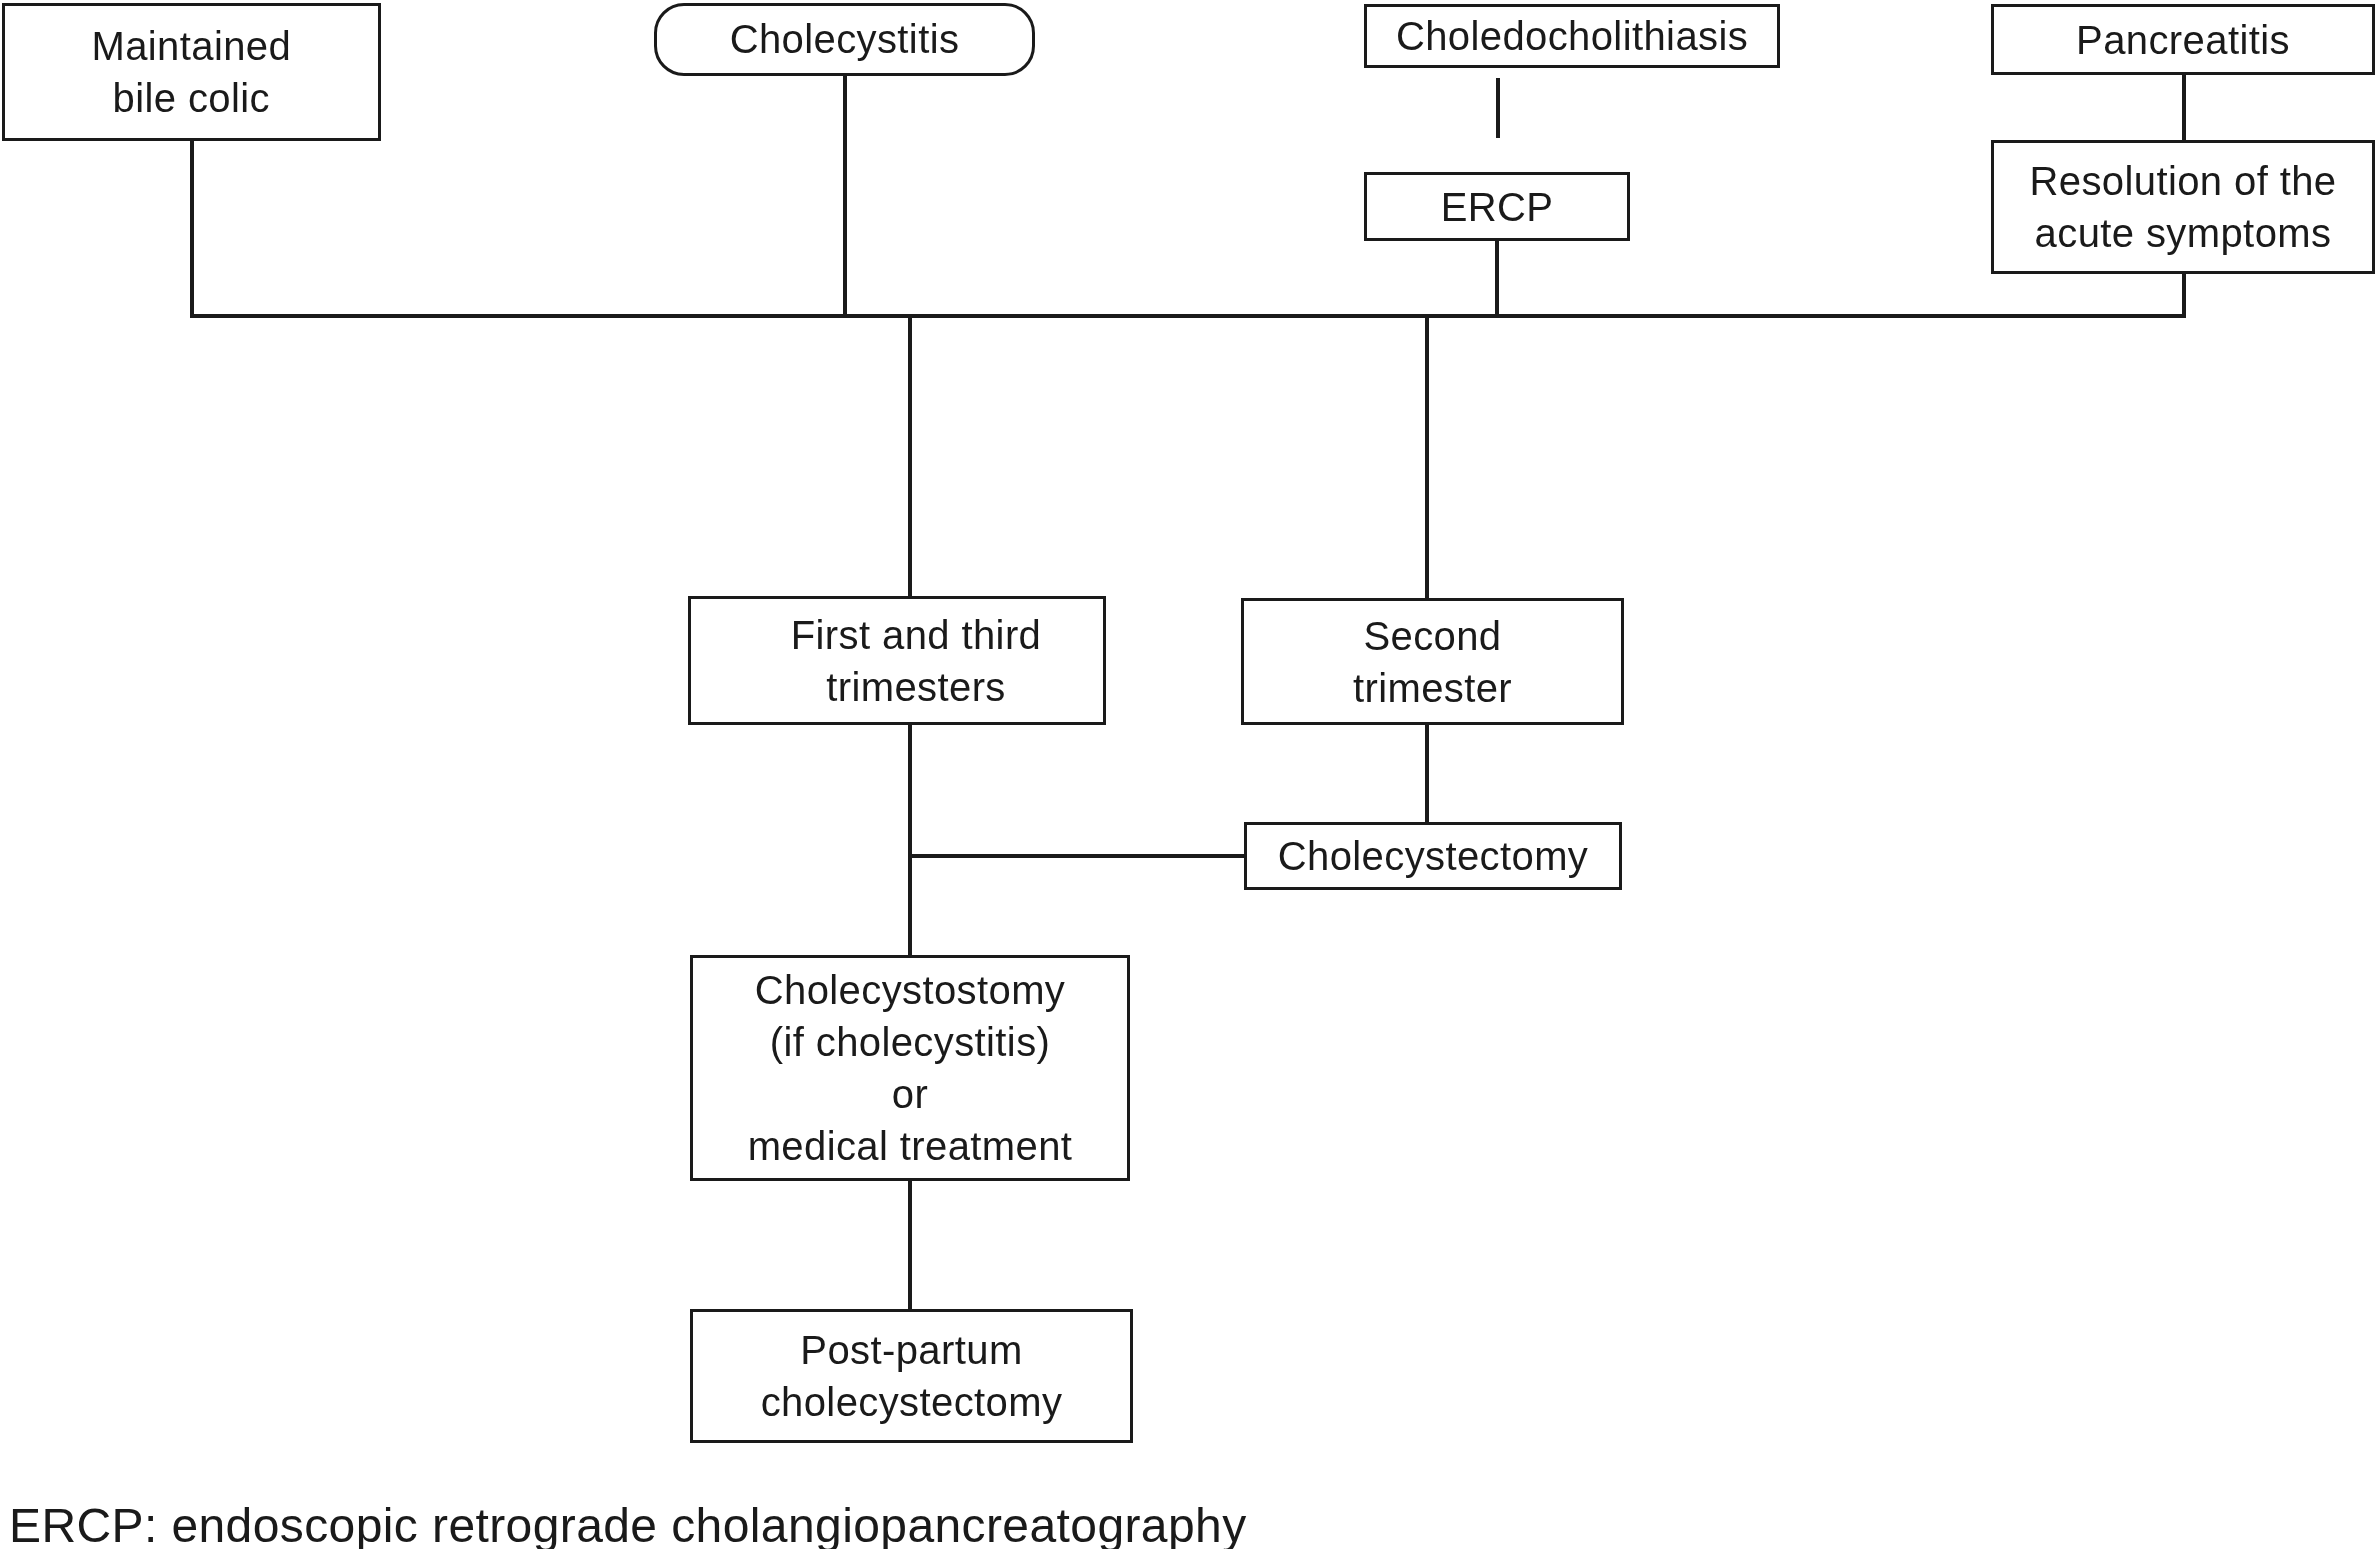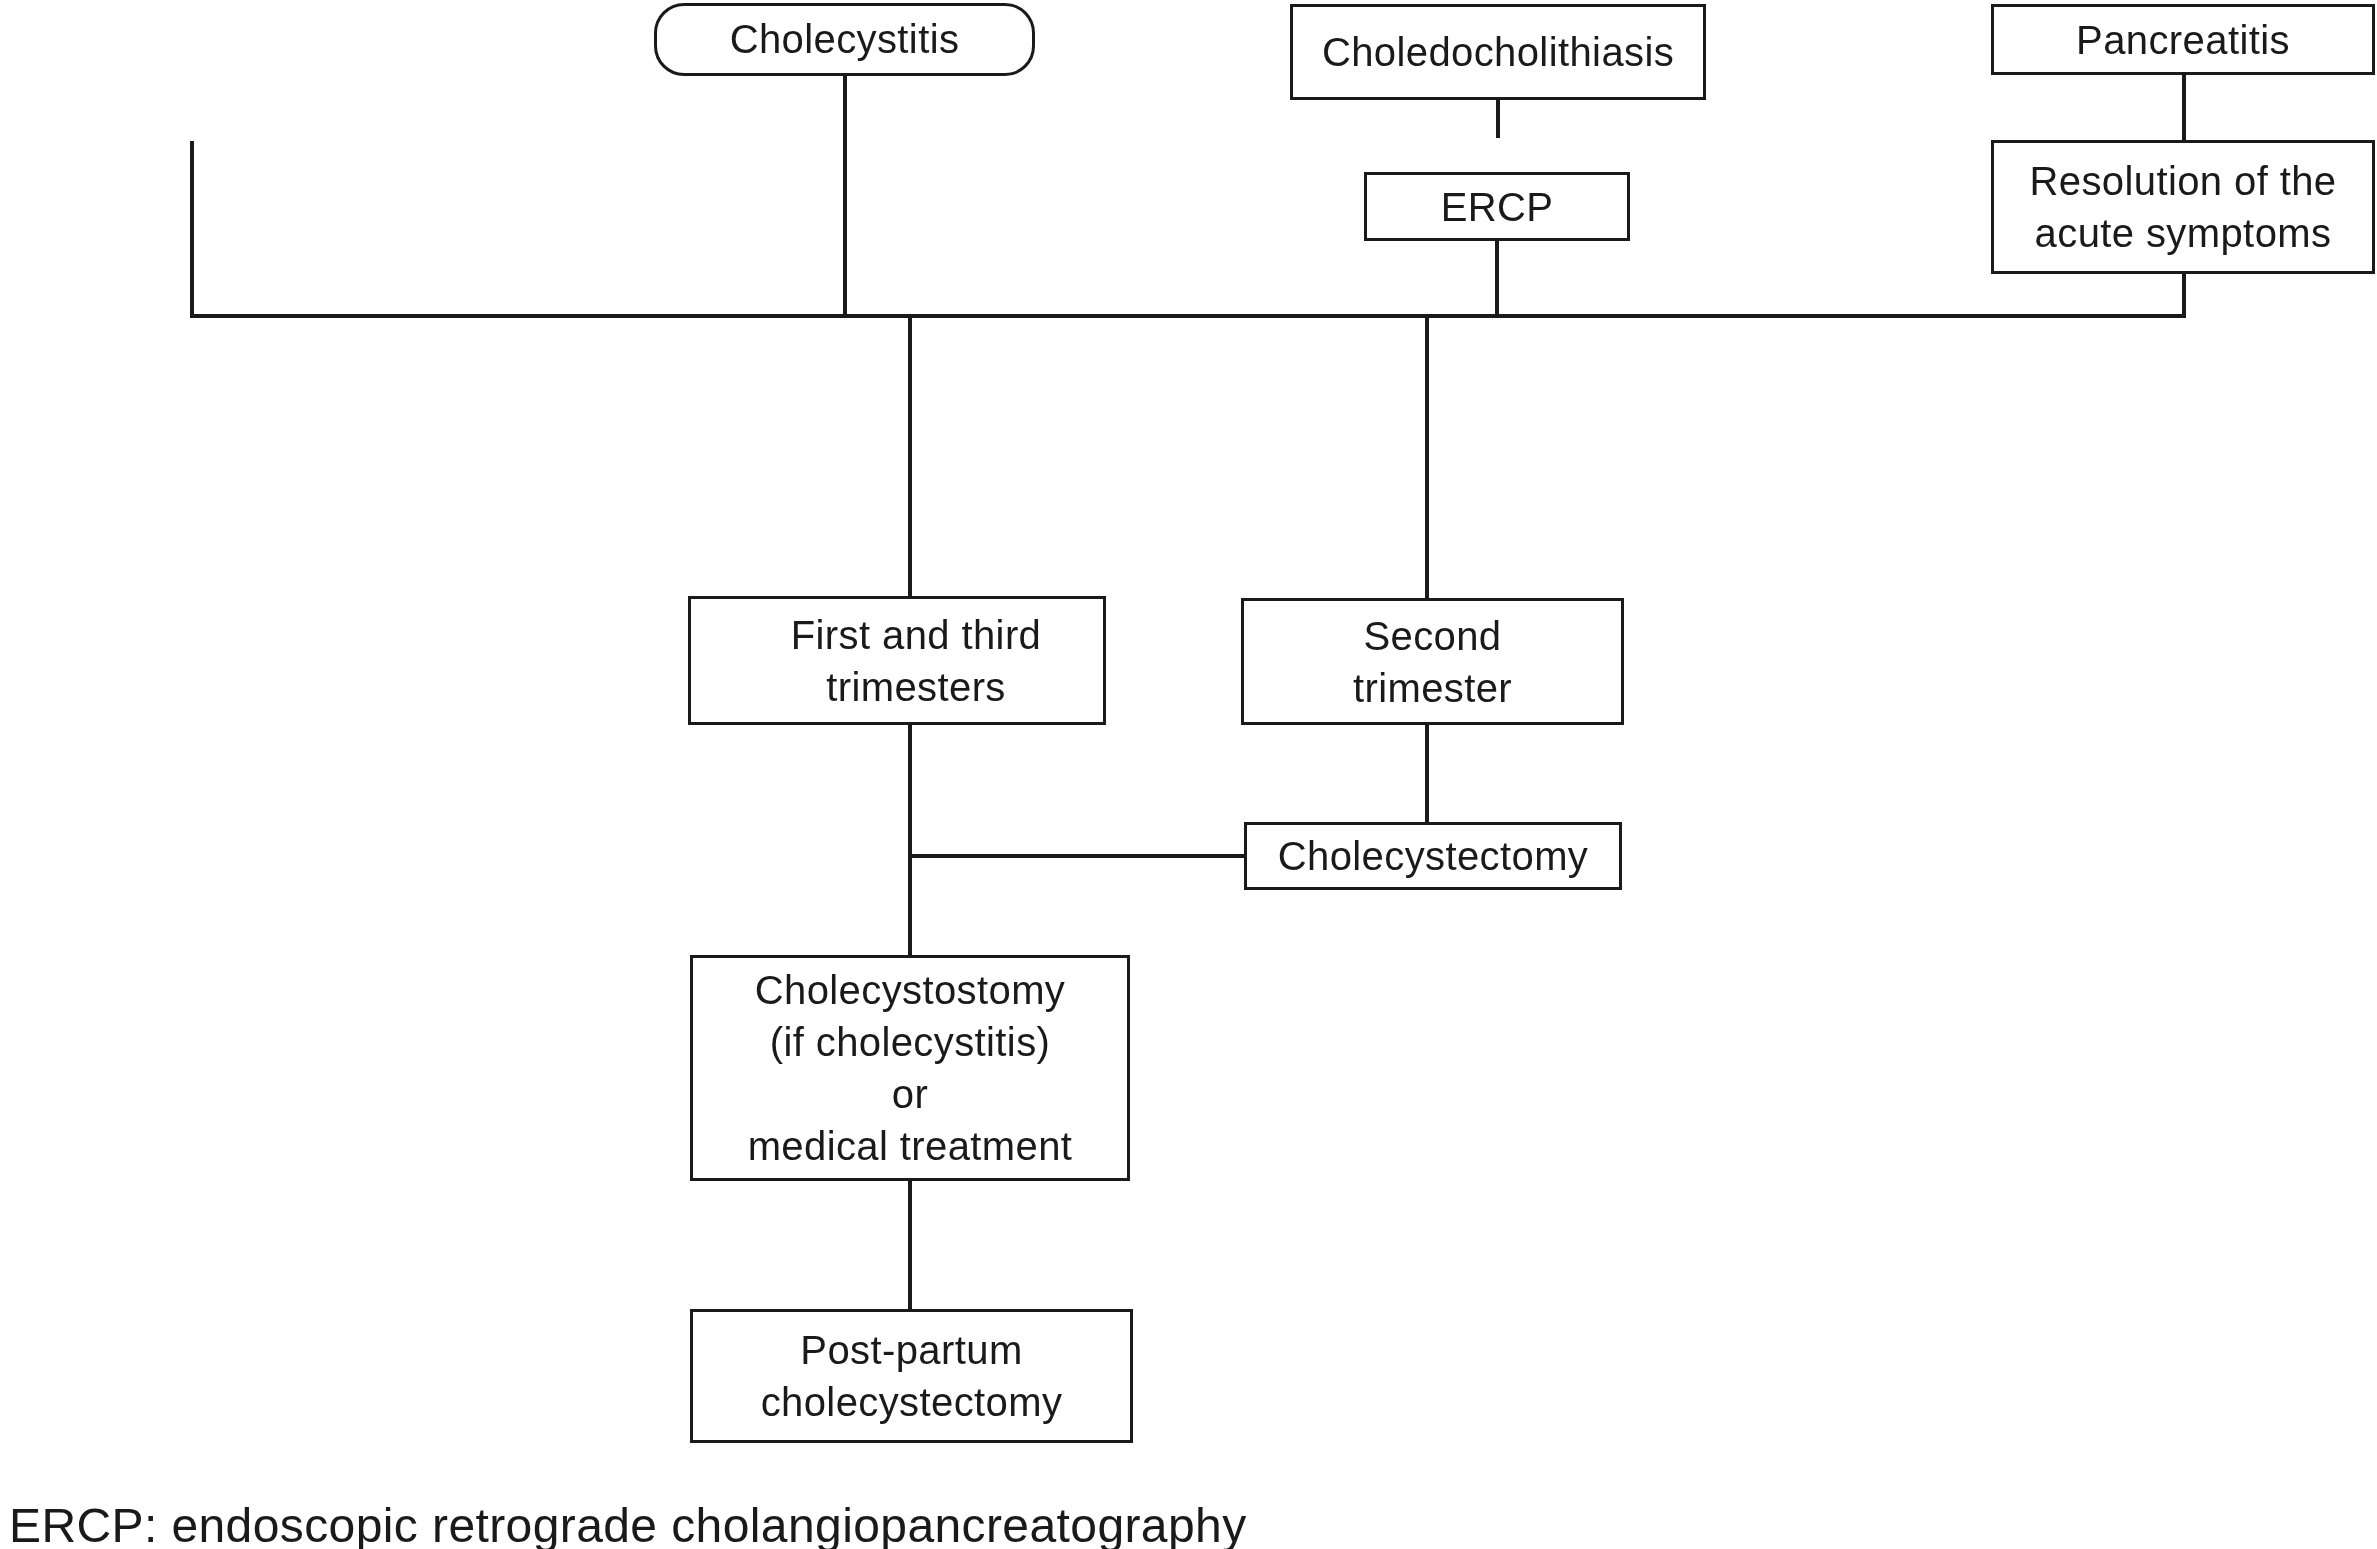--- a/index.html
+++ b/index.html
@@ -47,26 +47,30 @@
     line-height: 1.2;
     color: #1a1a1a;
     letter-spacing: 0.4px;
   }
 </style>
 </head>
 <body>
 
 <div class="canvas">
 
+  <div class="node" style="left:1.8px; top:2.7px; width:379px; height:138px;">
+    <span class="node-label">Maintained
+bile colic</span>
+  </div>
 
   <div class="node" style="left:654px; top:2.7px; width:381px; height:73px;border-radius:30px;">
     <span class="node-label">Cholecystitis</span>
   </div>
 
-  <div class="node" style="left:1290px; top:4.4px; width:416px; height:96px;">
+  <div class="node" style="left:1364px; top:4.4px; width:416px; height:64px;">
     <span class="node-label">Choledocholithiasis</span>
   </div>
 
   <div class="node" style="left:1991px; top:4.4px; width:384px; height:71px;">
     <span class="node-label">Pancreatitis</span>
   </div>
 
   <div class="node" style="left:1364px; top:136px; width:266px; height:69px;margin-top:36px;">
     <span class="node-label">ERCP</span>
   </div>

